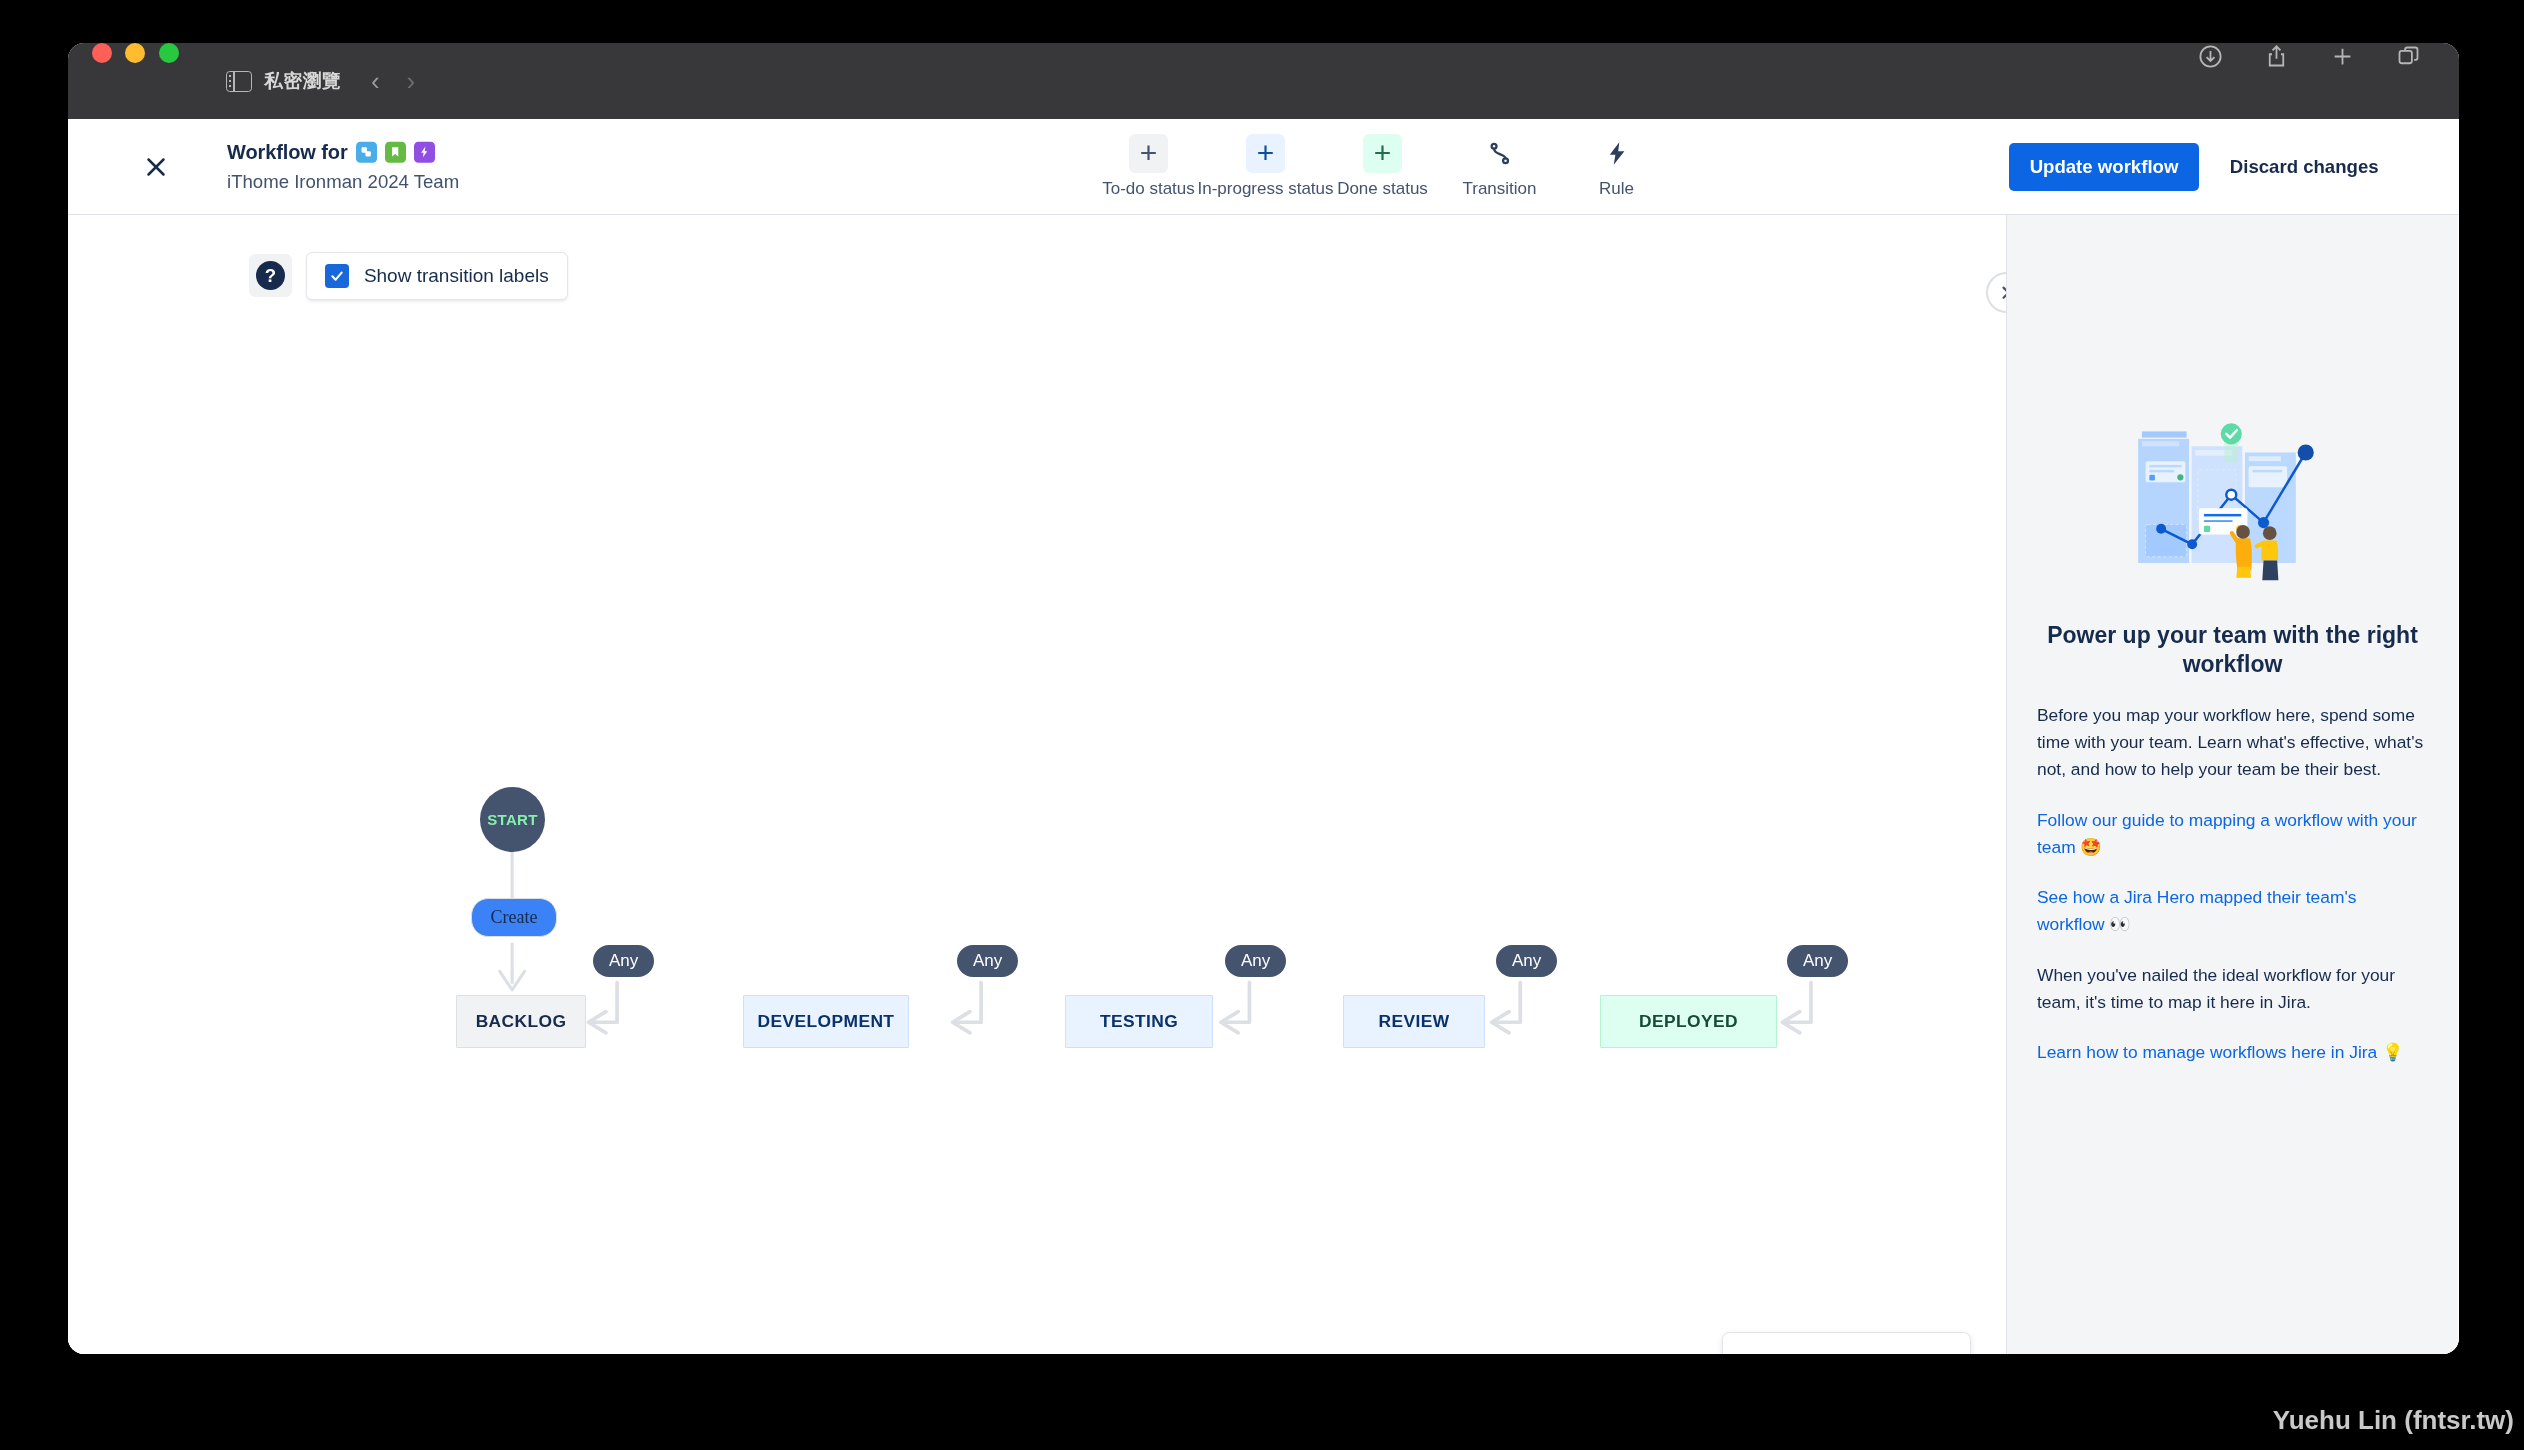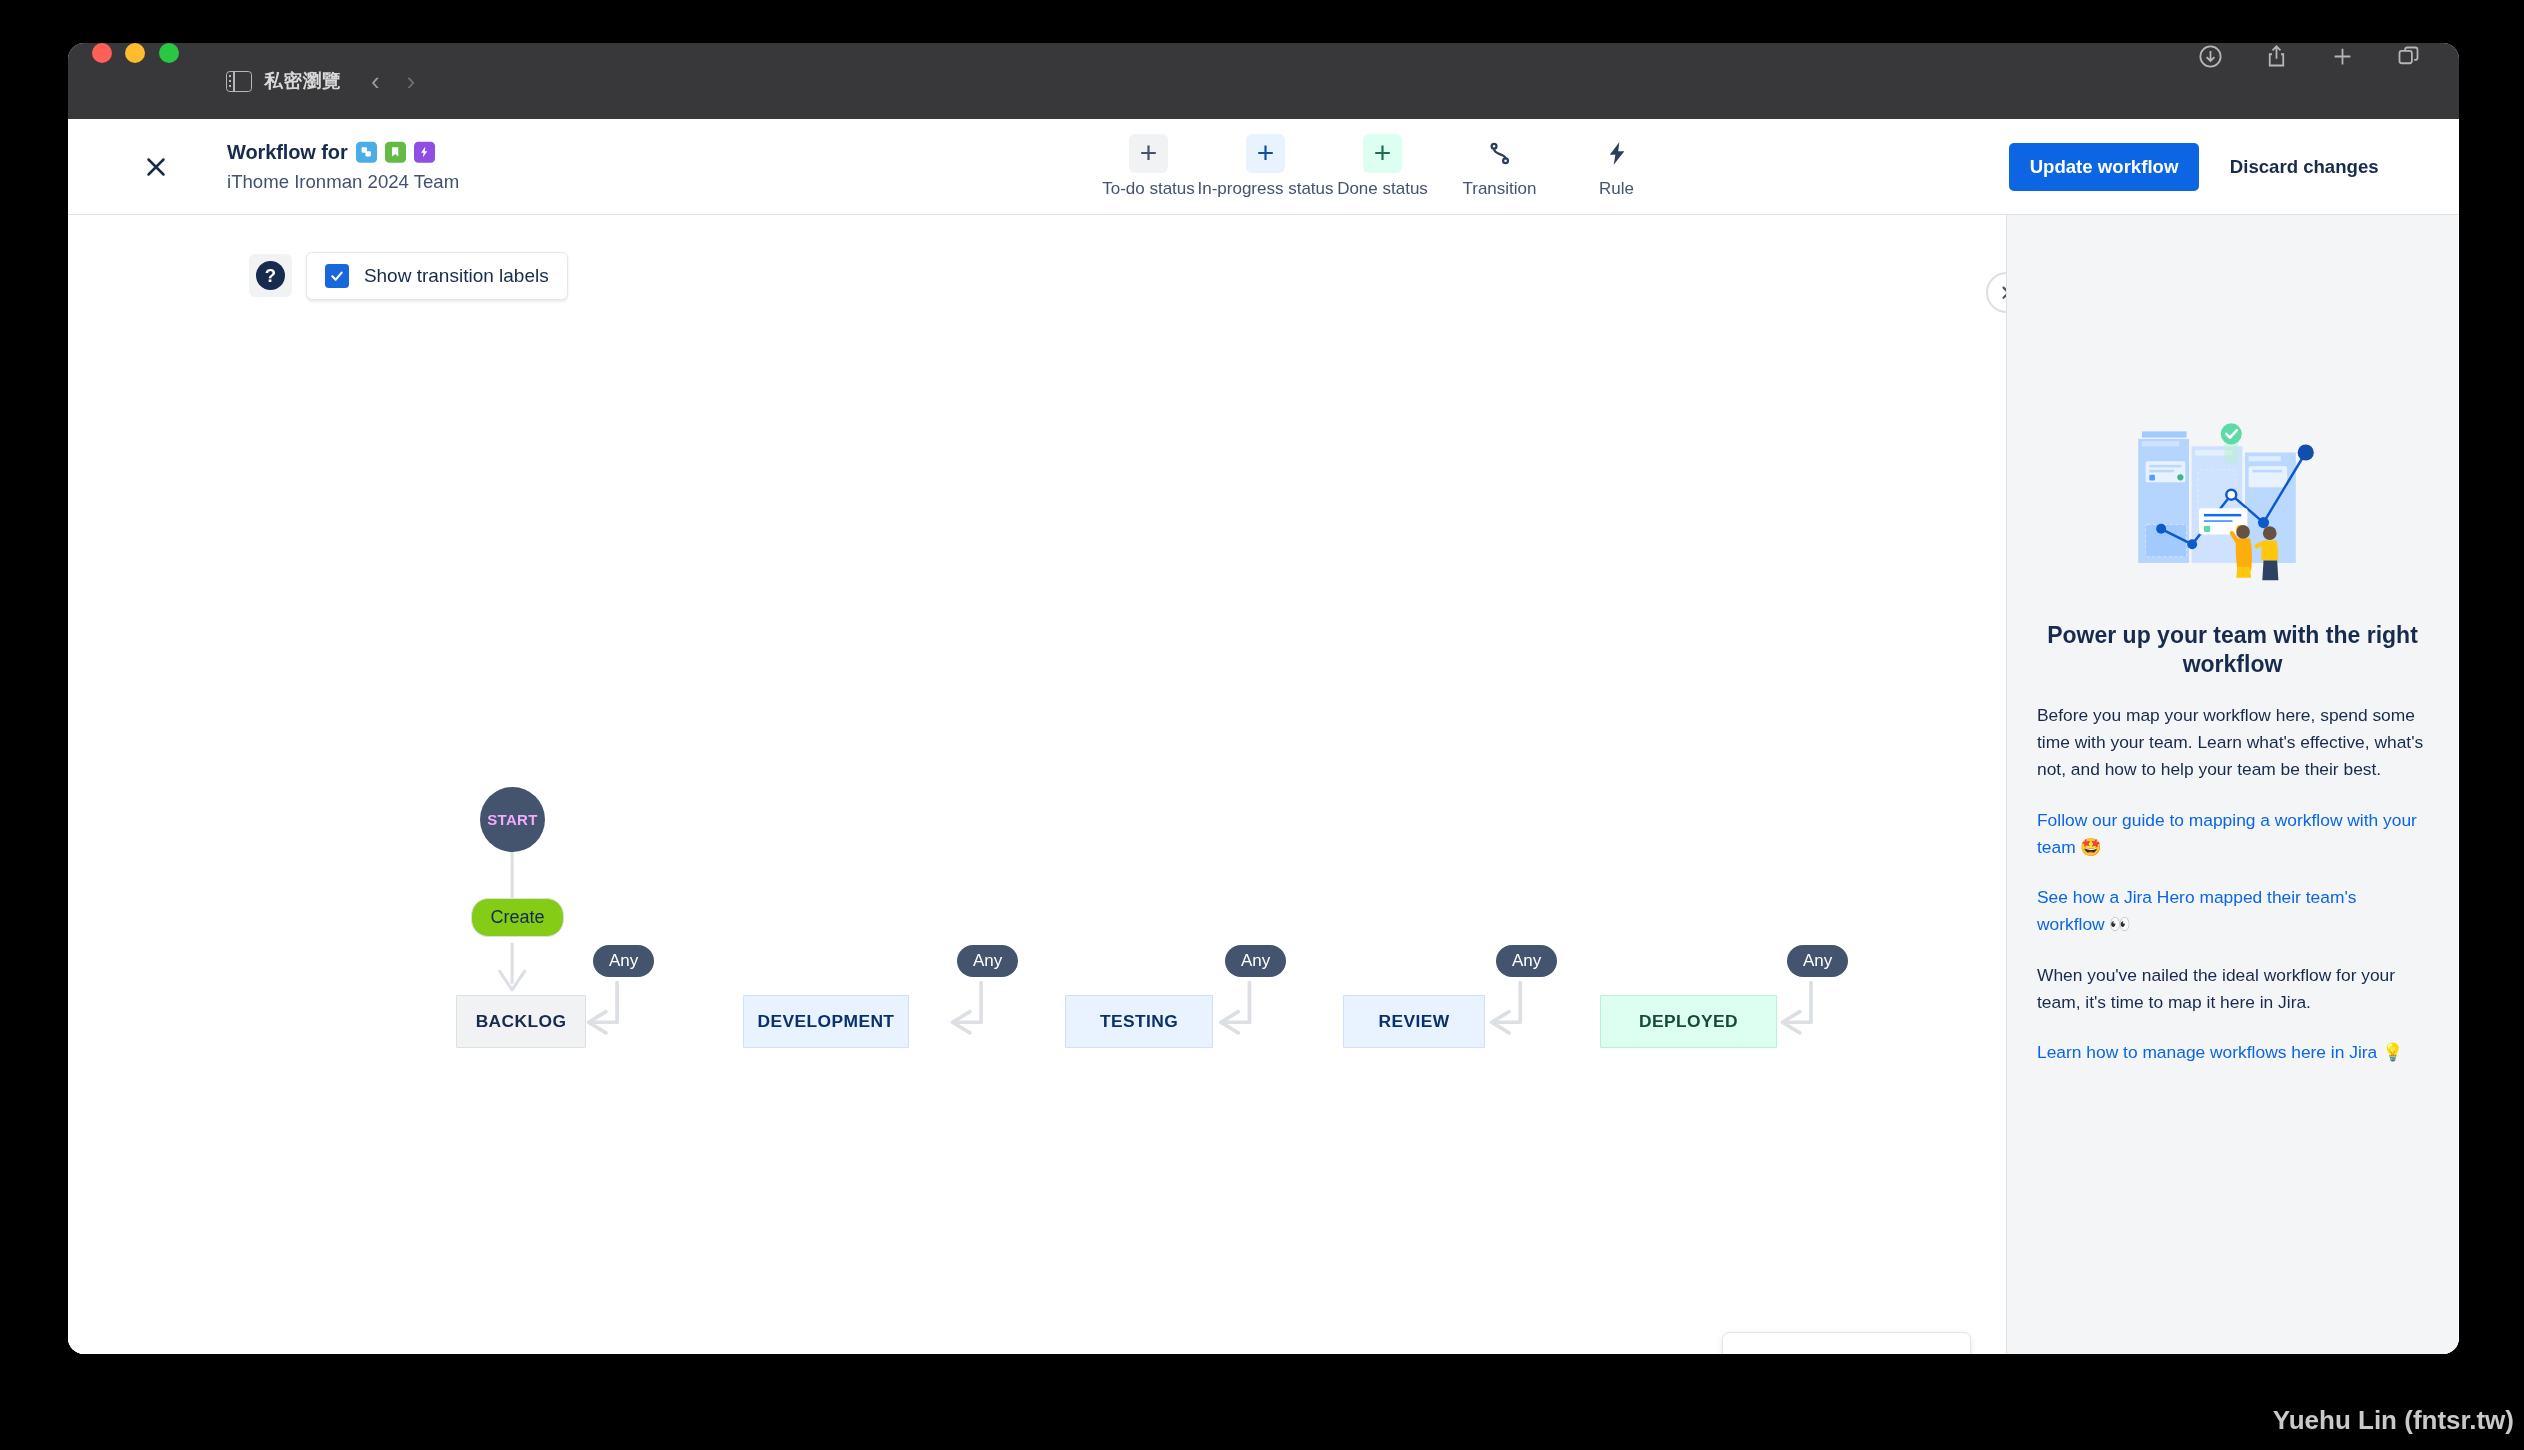--- a/index.html
+++ b/index.html
@@ -125,28 +125,28 @@
     display: flex; align-items: center; justify-content: center;
   }
   .cbox svg { display: block; }
   .toggle-label { font-size: 19px; color: #172b4d; }
 
   
   .graph { position: absolute; left: 0; top: 0; width: 100%; height: 100%; }
   .start-node {
     position: absolute; left: 412px; top: 572px;
     width: 65px; height: 65px; border-radius: 50%;
-    background: #44546f; color: #f0abfc;
+    background: #44546f; color: #86efac;
     font-size: 15px; font-weight: bold; letter-spacing: 0.3px;
     display: flex; align-items: center; justify-content: center;
   }
   .create-pill {
     position: absolute; left: 403px; top: 683px;
-    background: #84cc16; border: 1.9px solid #dcdfe4; border-radius: 17.4px;
-    padding: 8px 18.6px; font-size: 18px; color: #172b4d;
+    background: #3b82f6; border: 1.9px solid #dcdfe4; border-radius: 17.4px;
+    padding: 8px 18.6px; font-size: 18px; color: #172b4d; font-family: Liberation Serif, serif;
   }
   .status-node {
     position: absolute; top: 780px;
     height: 53px; border-radius: 1px;
     display: flex; align-items: center; justify-content: center;
     font-size: 17.4px; font-weight: bold; letter-spacing: 0.4px;
     cursor: pointer;
   }
   .status-node.todo { background: #f1f2f4; border: 1.9px solid #dcdfe4; color: #172b4d; }
   .status-node.prog { background: #e9f2ff; border: 1.9px solid #cce0ff; color: #09326c; }

